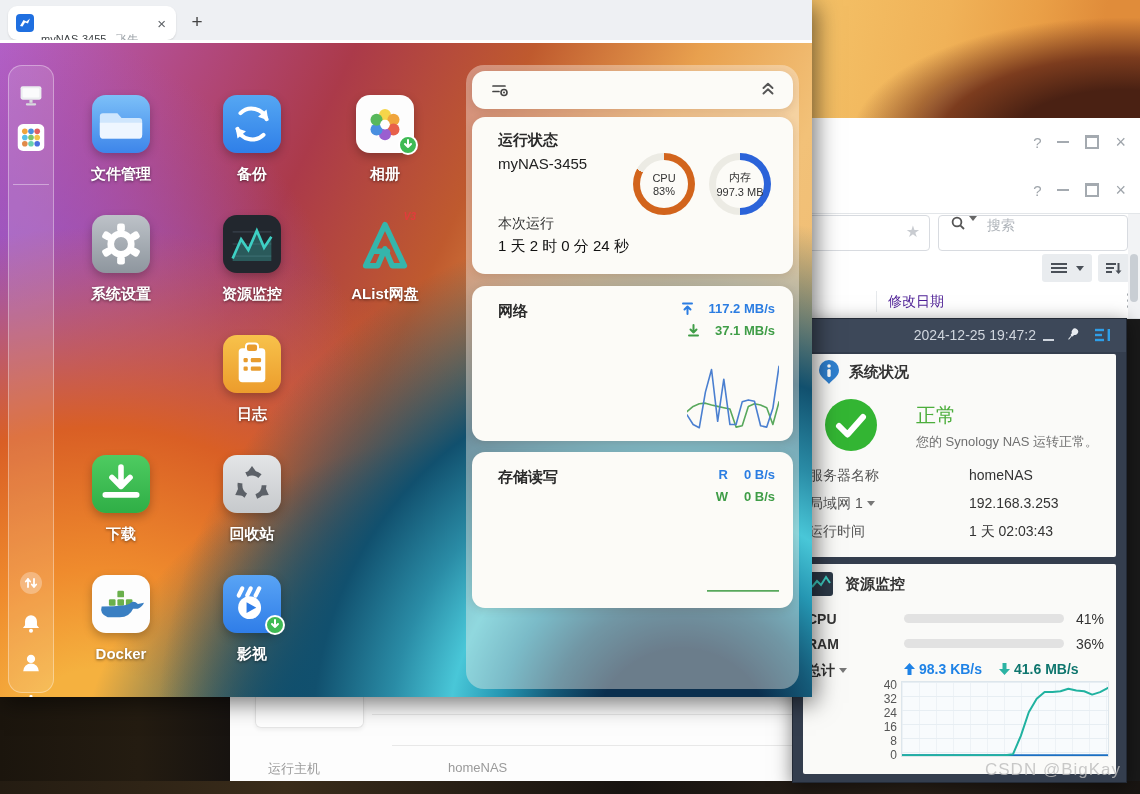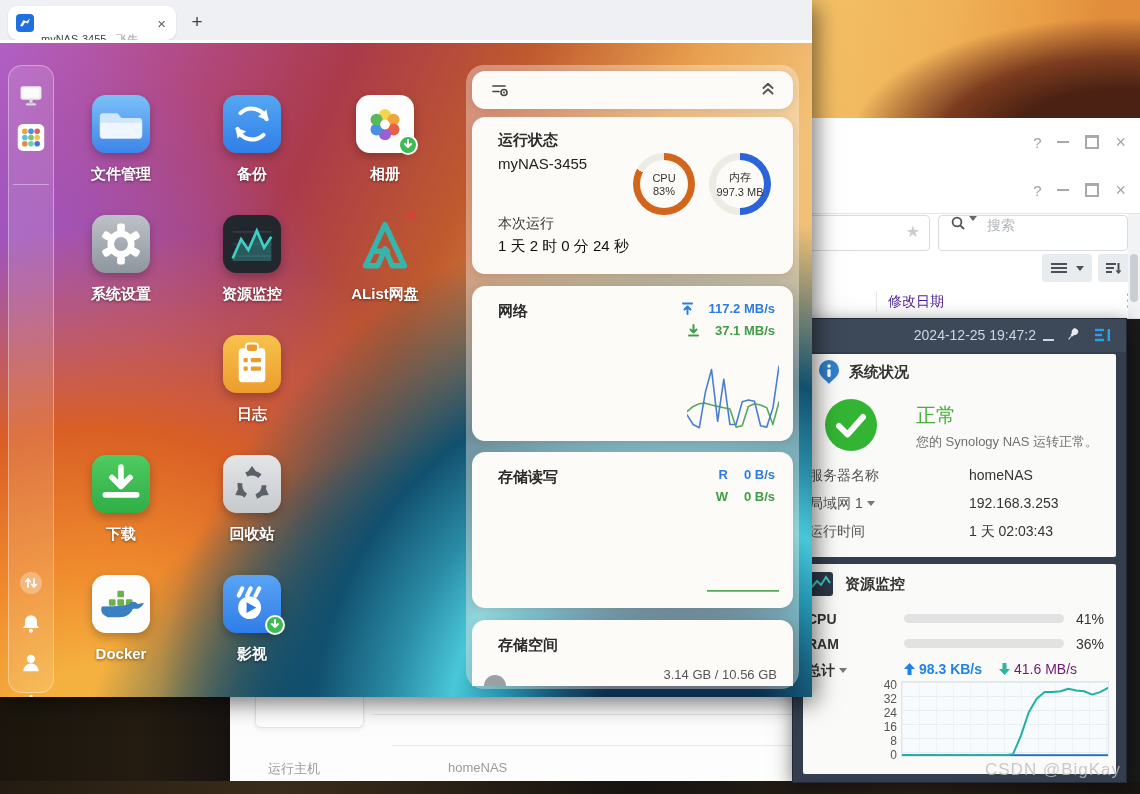--- a/index.html
+++ b/index.html
@@ -69,21 +69,21 @@
   .ok-desc{position:absolute;left:113px;top:79px;color:#707070;font-size:13px;}
   .sy-row{position:absolute;left:6px;width:300px;height:24px;font-size:14px;}
   .sy-row .lab{position:absolute;left:0;color:#555;}
   .sy-row .val{position:absolute;left:160px;color:#333;}
   .tri-down{width:0;height:0;border-left:4px solid transparent;border-right:4px solid transparent;border-top:5px solid #777;display:inline-block;margin-left:4px;vertical-align:2px;}
   .mon-label{position:absolute;left:4px;font-size:14px;font-weight:bold;color:#333;}
   .bar-track{position:absolute;left:101px;width:160px;height:9px;border-radius:5px;background:#e2e2e2;overflow:hidden;}
   .bar-fill{height:100%;border-radius:5px;background:#1e82e6;}
   .bar-val{position:absolute;left:273px;font-size:14px;color:#333;}
   .tot-up{position:absolute;left:101px;color:#1e82e6;font-size:14px;font-weight:bold;}
-  .tot-down{position:absolute;left:196px;color:#701a75;font-size:14px;font-weight:normal;}
+  .tot-down{position:absolute;left:196px;color:#0f766e;font-size:14px;font-weight:bold;}
   .arr{display:inline-block;vertical-align:-1px;margin-right:4px;}
   .yticks{position:absolute;left:58px;top:114px;width:36px;text-align:right;color:#555;font-size:12px;line-height:14px;}
   .mon-chart{position:absolute;left:98px;top:117px;width:206px;height:74px;background:#f8fbfd;border:1px solid #dde6ec;
     background-image:linear-gradient(#e7eef3 1px,transparent 1px),linear-gradient(90deg,#edf2f6 1px,transparent 1px);
     background-size:100% 14px,17px 100%;}
   [data-spark]{overflow:hidden;}
   [data-spark] svg{width:100%;height:100%;display:block;}
 
   .watermark{left:985px;top:760px;color:#bcbcbc;font-size:17px;letter-spacing:1px;opacity:.8;z-index:6;}
 
@@ -612,23 +612,18 @@
               <span>W</span>
               <span>0 B/s</span>
             </span>
           <div style="position:absolute;right:14px;bottom:14px;width:72px;height:26px;" data-spark="widgets.disk.spark">
               <svg viewBox="0 0 100 100" preserveAspectRatio="none">
                 <polyline points="0.00,88.00 100.00,88.00" fill="none" stroke="#58a85c" stroke-width="1.6" stroke-linejoin="round" stroke-linecap="round" vector-effect="non-scaling-stroke"></polyline>
               </svg>
             </div>
         </div>
 
-        <div class="fn-card fn-c4">
-          <span class="fn-title" style="top:16px;">存储空间</span>
-          <span style="position:absolute;right:16px;bottom:4px;font-size:13px;color:#555;">3.14 GB / 10.56 GB</span>
-          <span style="position:absolute;left:12px;bottom:0;width:22px;height:11px;border-radius:11px 11px 0 0;background:#9aa0a6;"></span>
-        </div>
       </div>
 
     </div>
   </div>
 
 </div>
 
 </body></html>

